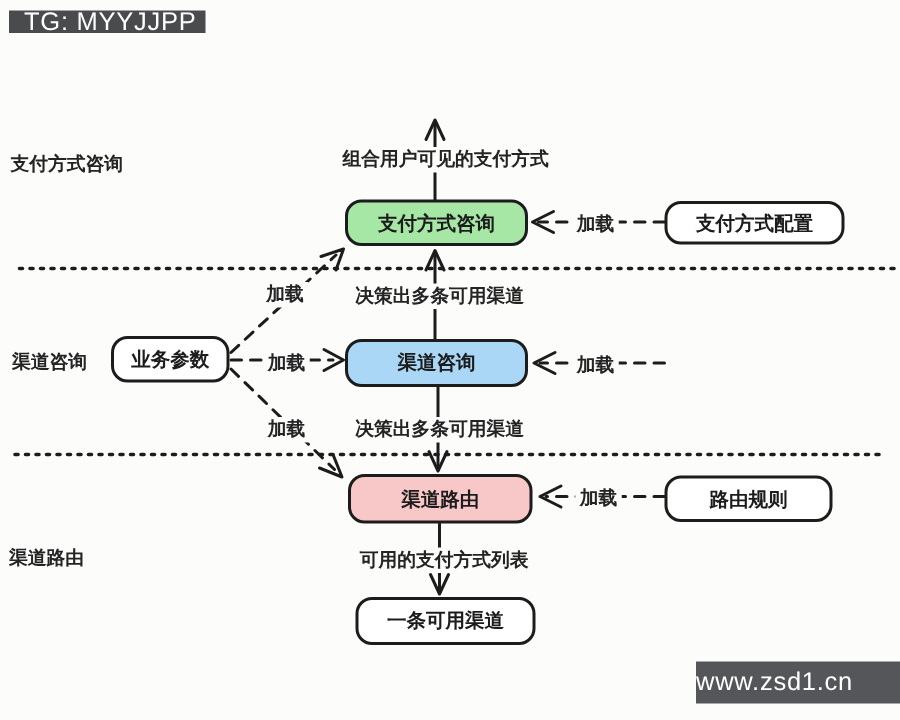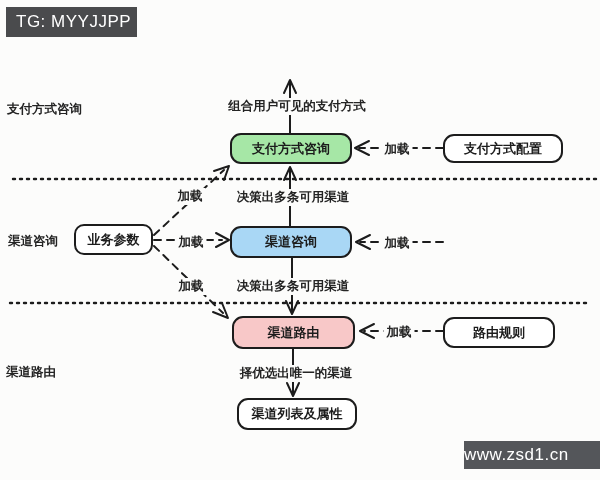--- a/index.html
+++ b/index.html
@@ -11,21 +11,21 @@
     overflow: hidden;
     color: #222;
   }
   svg.arrows { position: absolute; left: 0; top: 0; z-index: 1; }
 
   .banner {
     position: absolute; z-index: 5;
     display: flex; align-items: center;
     color: #fff; font-size: 17px; letter-spacing: .5px;
   }
-  .banner.top    { left: 6px; top: 7px; width: 131px; height: 30px; background: var(--banner_top, #4a4b4d); padding-left: 10px; }
+  .banner.top    { left: 6px; top: 7px; width: 131px; height: 15px; background: var(--banner_top, #4a4b4d); padding-left: 10px; }
   .banner.bottom { left: 464px; top: 441px; width: 136px; height: 28px; background: var(--banner_bottom, #54565a); justify-content: flex-start; }
 
   .node {
     position: absolute; z-index: 2;
     display: flex; align-items: center; justify-content: center;
     border: 2px solid #1c1c1c; border-radius: 11px;
     background: #fff;
     font-size: 13px; font-weight: 600; color: #1c1c1c;
     white-space: nowrap;
   }
@@ -38,21 +38,21 @@
     font-size: 12.5px; font-weight: 600; color: #242424;
     white-space: nowrap;
   }
   .lbl.onLine { background: #fcfcfb; padding: 0 3px; }
   .stage { font-weight: 600; }
 
   
   #n-payment-list    { left: 229px; top: 49px;  width: 123px; height: 30px; }
   #n-payment-inquiry { left: 230px; top: 133px; width: 122px; height: 31px; }
   #n-payment-config  { left: 443px; top: 134px; width: 120px; height: 29px; }
-  #n-business-params { left: 74px;  top: 224px; width: 79px;  height: 31px; border-radius: 10px; }
+  #n-business-params { left: 74px;  top: 224px; width: 79px;  height: 31px; }
   #n-channel-inquiry { left: 230px; top: 226px; width: 122px; height: 32px; }
   #n-channel-list    { left: 443px; top: 225px; width: 120px; height: 31px; }
   #n-channel-routing { left: 232px; top: 316px; width: 123px; height: 33px; }
   #n-routing-rules   { left: 443px; top: 317px; width: 112px; height: 31px; }
   #n-single-channel  { left: 237px; top: 398px; width: 120px; height: 32px; }
 
   
   #stage-1 { left: 7px; top: 101px; }
   #stage-2 { left: 8px; top: 233px; }
   #stage-3 { left: 6px; top: 364px; }
@@ -114,26 +114,26 @@
   <div class="lbl stage" id="stage-1">支付方式咨询</div>
   <div class="lbl stage" id="stage-2">渠道咨询</div>
   <div class="lbl stage" id="stage-3">渠道路由</div>
 
   <div class="node green" id="n-payment-inquiry">支付方式咨询</div>
   <div class="node" id="n-payment-config">支付方式配置</div>
   <div class="node" id="n-business-params">业务参数</div>
   <div class="node blue" id="n-channel-inquiry">渠道咨询</div>
   <div class="node pink" id="n-channel-routing">渠道路由</div>
   <div class="node" id="n-routing-rules">路由规则</div>
-  <div class="node" id="n-single-channel">渠道列表及属性</div>
+  <div class="node" id="n-single-channel">一条可用渠道</div>
 
   <div class="lbl onLine center" id="l-combine">组合用户可见的支付方式</div>
   <div class="lbl onLine center" id="l-decide-top">决策出多条可用渠道</div>
   <div class="lbl onLine center" id="l-decide-bottom">决策出多条可用渠道</div>
-  <div class="lbl onLine center" id="l-choose">择优选出唯一的渠道</div>
+  <div class="lbl onLine center" id="l-choose">可用的支付方式列表</div>
   <div class="lbl onLine center" id="l-load-r1">加载</div>
   <div class="lbl onLine center" id="l-load-r2">加载</div>
   <div class="lbl onLine center" id="l-load-r3">加载</div>
   <div class="lbl onLine center" id="l-load-up">加载</div>
   <div class="lbl onLine center" id="l-load-mid">加载</div>
   <div class="lbl onLine center" id="l-load-down">加载</div>
 
 </div>
 
 </body></html>

